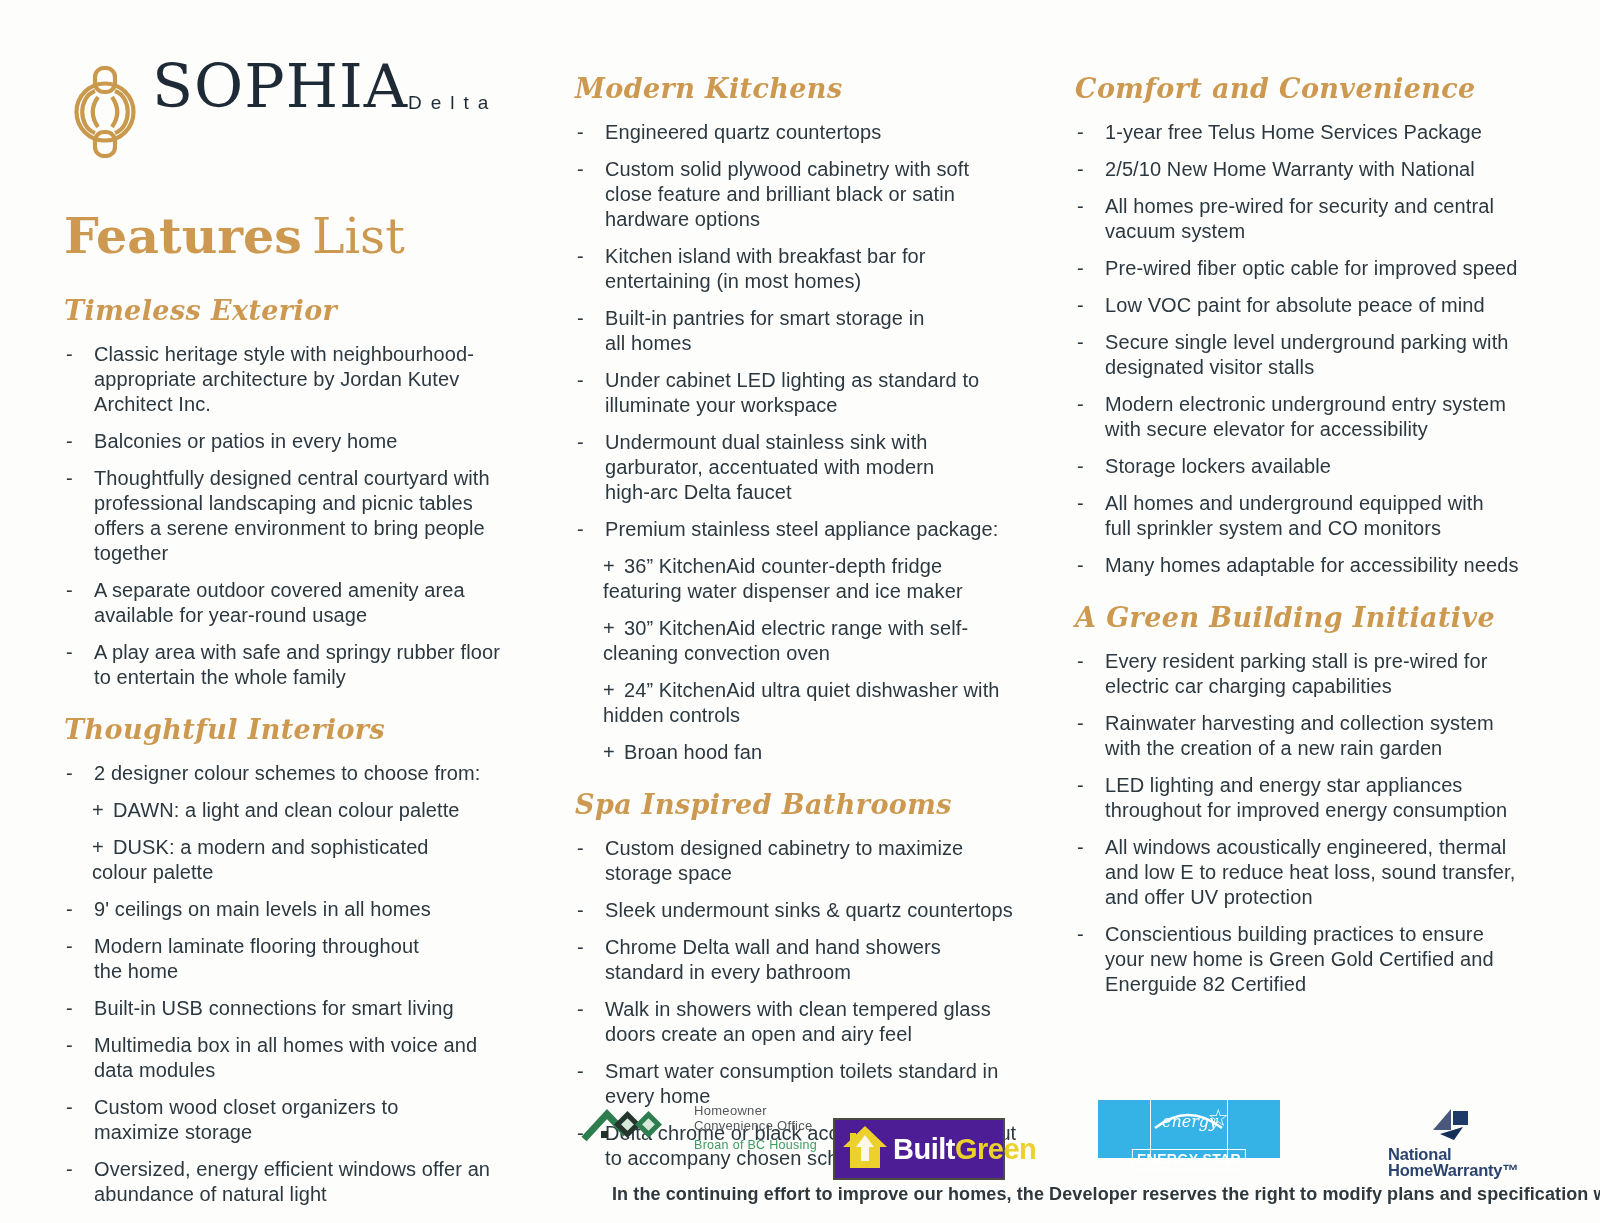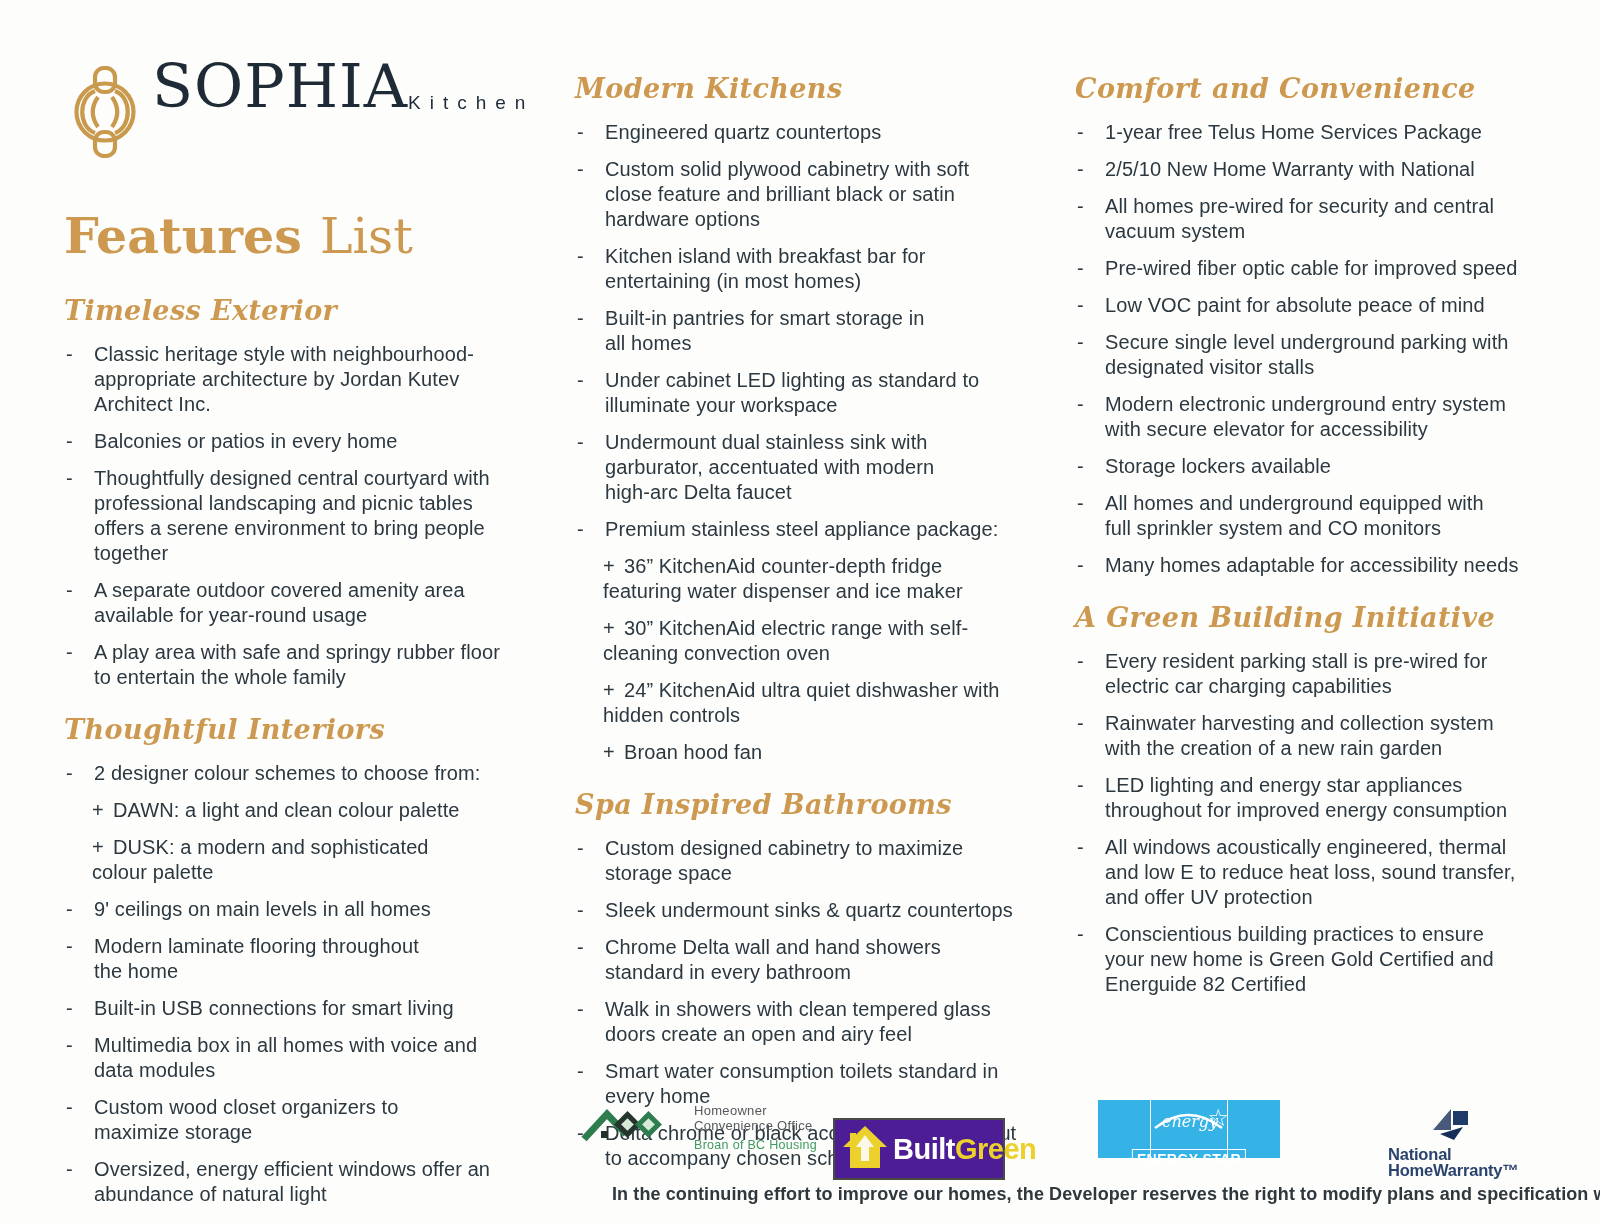--- a/index.html
+++ b/index.html
@@ -21,21 +21,21 @@
   .sophia {
     font-family:"DejaVu Serif", serif; font-size:60px; line-height:56px;
     letter-spacing:1px; color:#1e2b36; font-weight:500;
   }
   .living {
     align-self:flex-end; font-size:19px; letter-spacing:9px; margin-right:-6px;
     margin-top:4px; color:#1e2b36; font-weight:500;
   }
   .page-title { margin-top:46px; font-family:"DejaVu Serif", serif; font-size:49px; line-height:56px; }
   .page-title .t-accent { color:var(--accent_gold, #cd9950); font-weight:700; }
-  .page-title .t-rest   { color:var(--accent_gold, #cd9950); font-weight:400; margin-left:18px; }
+  .page-title .t-rest   { color:var(--accent_gold, #cd9950); font-weight:400; margin-left:10px; }
 
   
   .col-body { font-size:20px; line-height:25px; letter-spacing:0.1px; }
   #col1 .col-body { margin-top:30px; }
   .s-heading {
     font-family:"DejaVu Serif", serif; font-style:italic; font-weight:700;
     font-size:27px; line-height:31px; color:var(--accent_gold, #cd9950);
     letter-spacing:0.4px; margin:24px 0 16px 0;
   }
   .col-body .s-heading:first-child { margin-top:0; }
@@ -100,21 +100,21 @@
         <rect x="31" y="66" width="20" height="24" rx="9"></rect>
         <circle cx="41" cy="46" r="28.5"></circle>
         <path d="M31 25 C14 31,14 61,31 67"></path>
         <path d="M51 25 C68 31,68 61,51 67"></path>
         <path d="M34 31 C27 41,27 51,34 61"></path>
         <path d="M48 31 C55 41,55 51,48 61"></path>
       </svg>
     </span>
     <span class="wordmark">
       <span class="sophia">SOPHIA</span>
-      <span class="living">Kitchen</span>
+      <span class="living">Delta</span>
     </span>
   </div>
   <div class="page-title">
     <span class="t-accent">Features</span><span class="t-rest">List</span>
   </div>
   <div class="col-body">
       <div class="s-heading">Timeless Exterior</div>
       <div class="bullet">
         <span class="dash">-</span>
         <span class="btext">Classic heritage style with neighbourhood-

